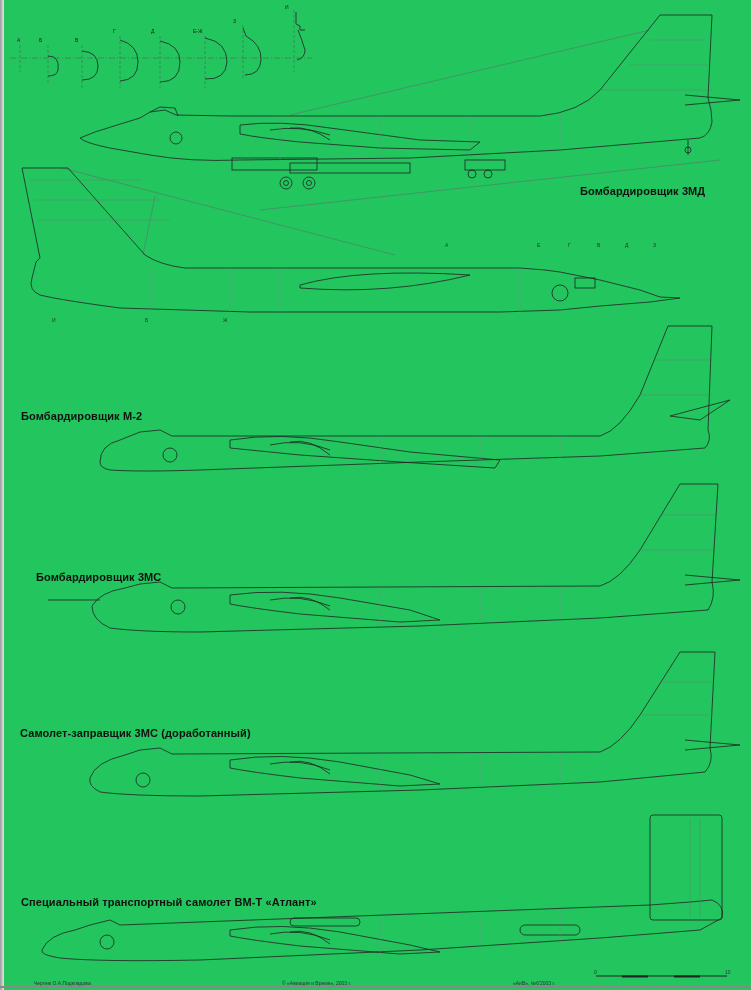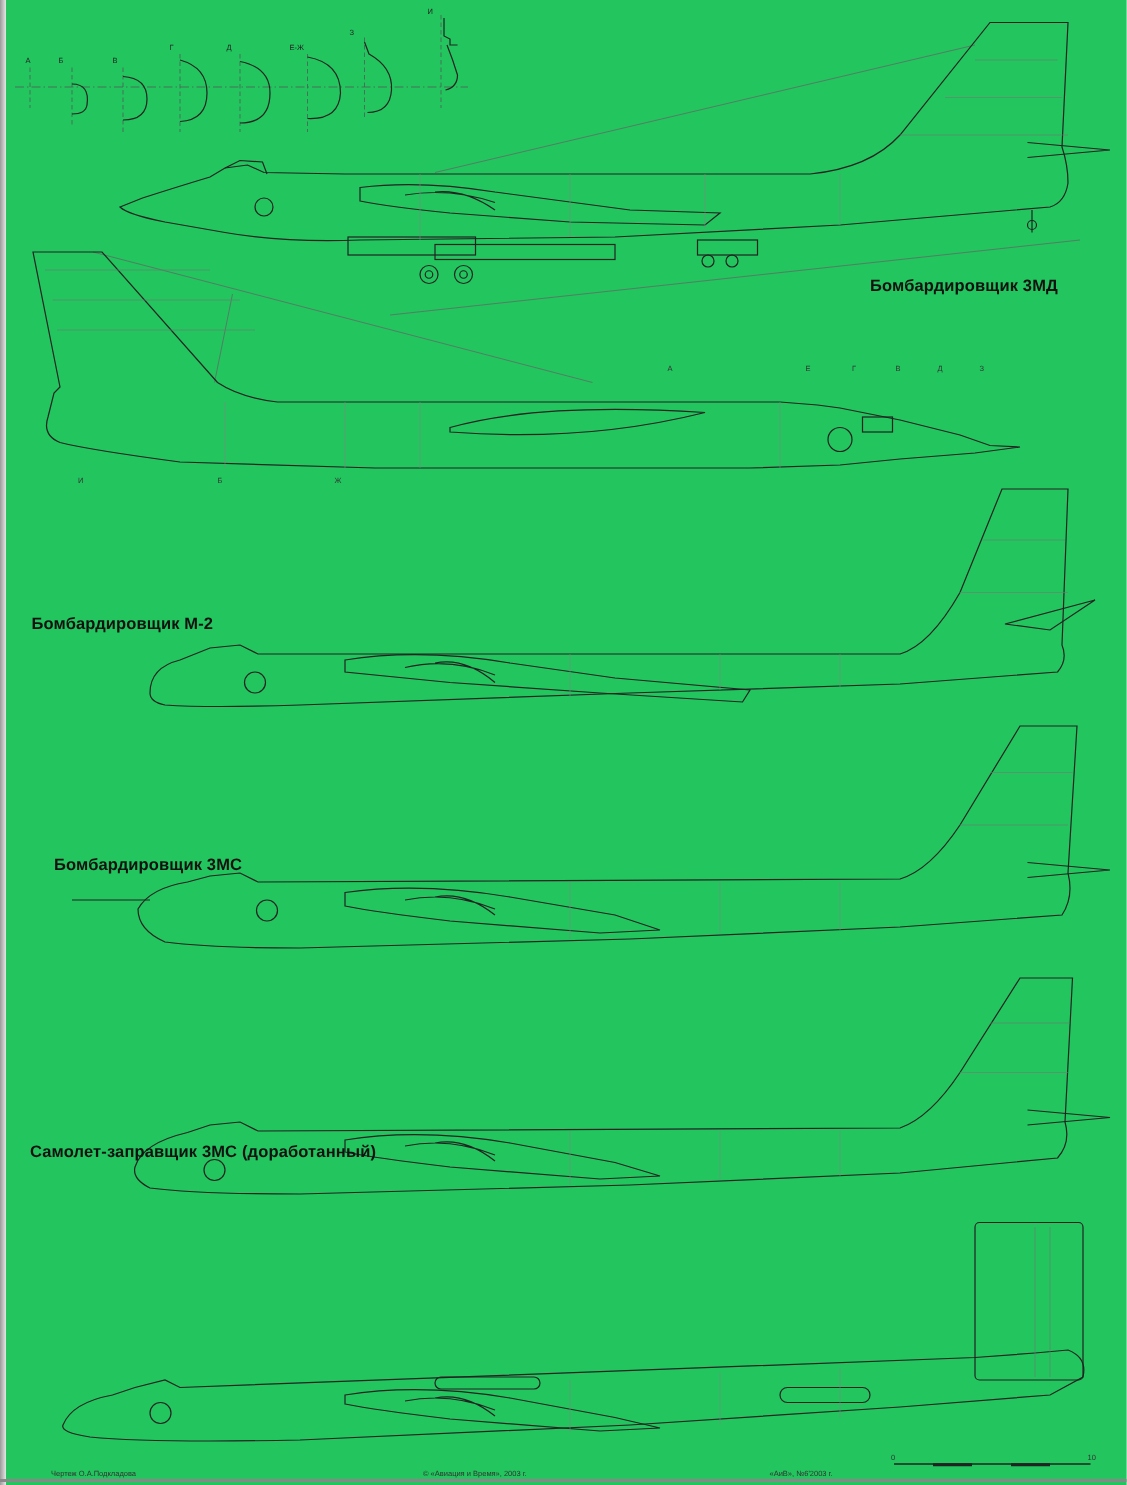--- a/index.html
+++ b/index.html
@@ -163,21 +163,22 @@
     <g>
       <line x1="596" y1="976" x2="727" y2="976" stroke="#222" stroke-width="1"></line>
       <rect x="622" y="975.5" width="26" height="2" fill="#222" stroke="none"></rect>
       <rect x="674" y="975.5" width="26" height="2" fill="#222" stroke="none"></rect>
     </g>
   </svg>
 
   <div class="caption" style="left:580px; top:185px;">Бомбардировщик 3МД</div>
   <div class="caption" style="left:21px; top:410px;">Бомбардировщик М-2</div>
   <div class="caption" style="left:4px; top:571px;margin-left:32px;">Бомбардировщик 3МС</div>
-  <div class="caption" style="left:20px; top:762px;">Самолет-заправщик 3МС (доработанный)</div>
+  <div class="caption" style="left:20px; top:727px;">Самолет-заправщик 3МС (доработанный)</div>
+  <div class="caption" style="left:21px; top:896px;">Специальный транспортный самолет ВМ-Т «Атлант»</div>
 
   <div class="footer-text" style="left:34px; top:980px;">Чертеж О.А.Подкладова</div>
   <div class="footer-text" style="left:282px; top:980px;">© «Авиация и Время», 2003 г.</div>
   <div class="footer-text" style="left:513px; top:980px;">«АиВ», №6'2003 г.</div>
   <div class="scale-label" style="left:594px; top:969px;">0</div>
   <div class="scale-label" style="left:725px; top:969px;">10</div>
 
   <div class="bottom-rule"></div>
 </div>
 

